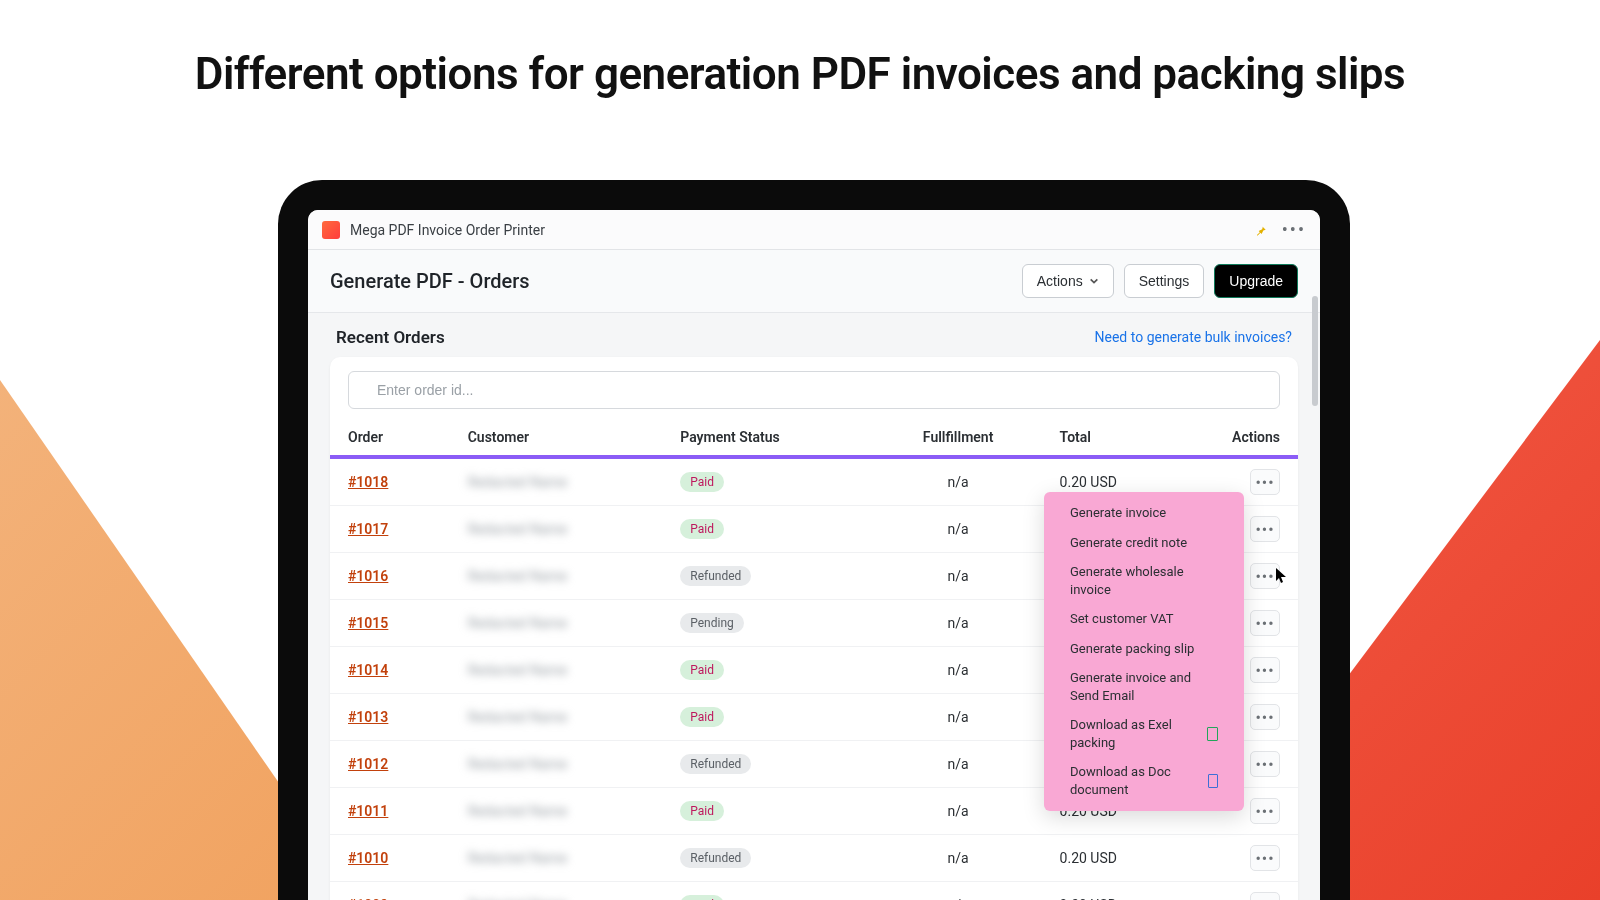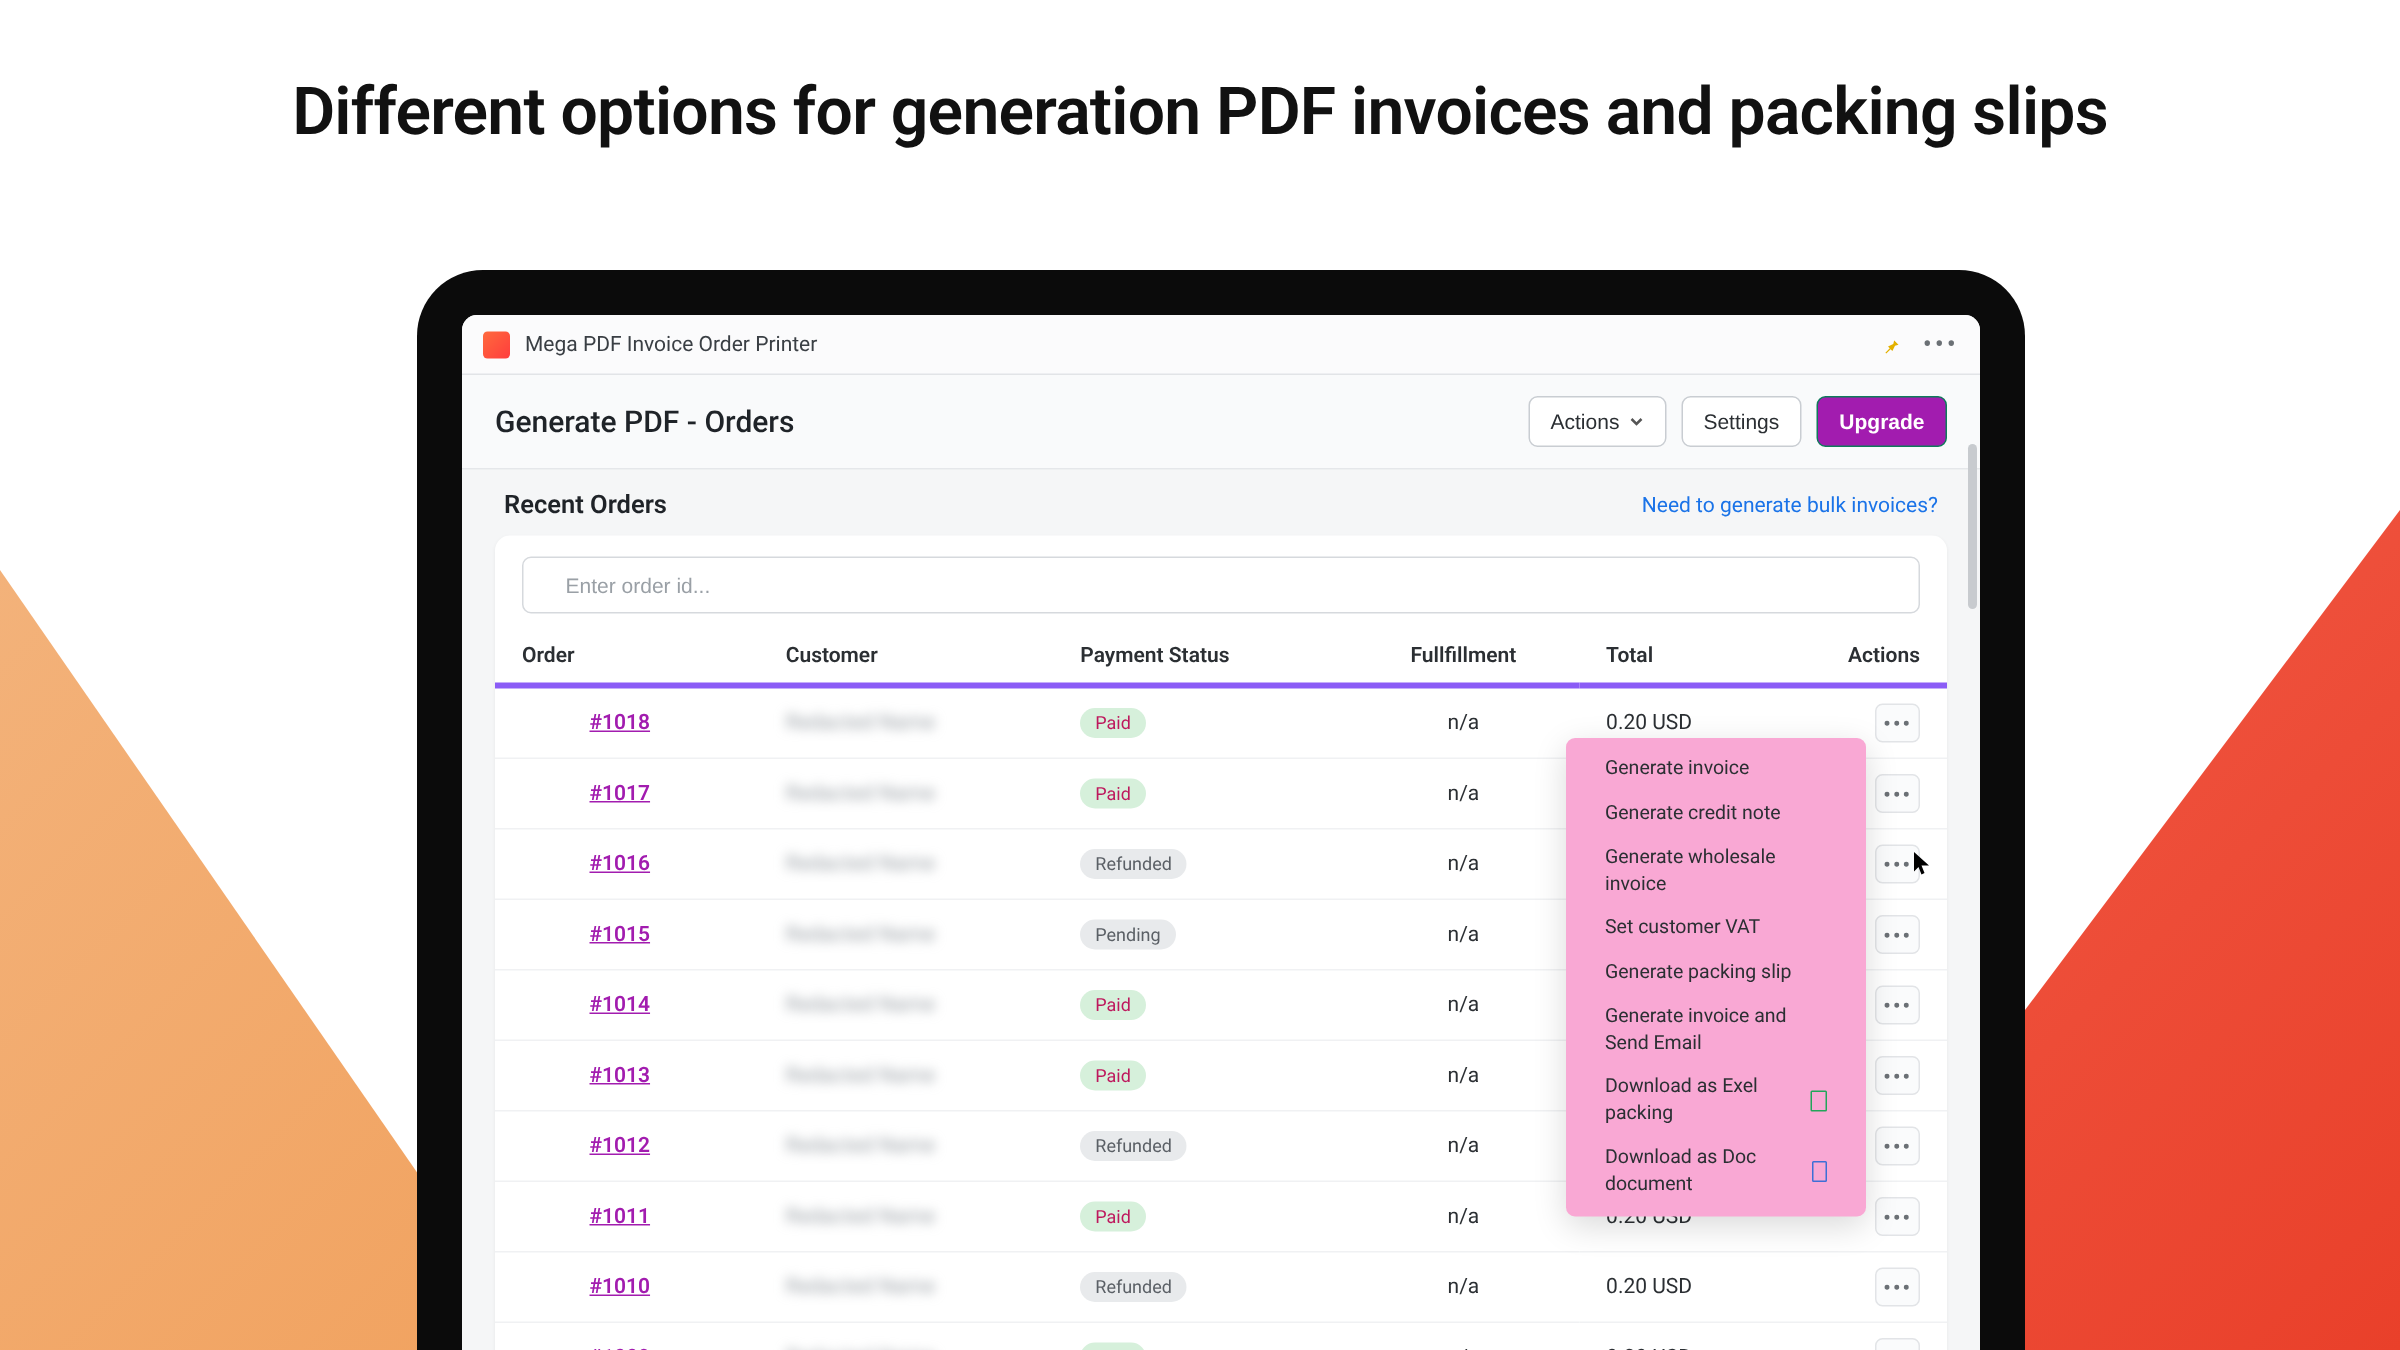--- a/index.html
+++ b/index.html
@@ -22,41 +22,41 @@
   .appbar .spacer { flex:1; }
   .pin-icon { width:14px; height:14px; color:#d9a600; margin-right:14px; }
   .kebab { font-size:18px; color:#6b7075; letter-spacing:2px; line-height:1; cursor:pointer; }
 
   
   .pagehdr { display:flex; align-items:center; padding:14px 22px; border-bottom:1px solid #e5e7ea; background:#f9fafb; }
   .pagehdr h1 { font-size:20px; font-weight:500; color:#1f2328; }
   .pagehdr .spacer { flex:1; }
   .btn { display:inline-flex; align-items:center; gap:6px; font-size:14px; padding:8px 14px; border:1px solid #c9cdd2; background:#fff; border-radius:6px; color:#2b2f33; cursor:pointer; }
   .btn + .btn { margin-left:10px; }
-  .btn-primary { background:#a21caf; border-color:#0f7a5a; color:#fff;font-weight:bold; }
+  .btn-primary { background:#000000; border-color:#0f7a5a; color:#fff; }
   .chev { width:10px; height:10px; }
 
   
   .sectionhdr { display:flex; align-items:center; padding:14px 28px 10px 28px; }
   .sectionhdr h2 { font-size:17px; font-weight:600; color:#1f2328; }
   .sectionhdr .spacer { flex:1; }
   .link { color:#1a73e8; font-size:14px; text-decoration:none; cursor:pointer; }
 
   
   .card { margin:0 22px 0 22px; background:#fff; border-radius:10px; box-shadow:0 1px 3px rgba(0,0,0,.06); padding:14px 0 0 0; }
 
   .search { margin:0 18px 10px 18px; }
   .search input { width:100%; height:38px; border:1px solid #d6d9dd; border-radius:6px; padding:0 28px; font-size:14px; color:#555; background:#fff; }
   .search input::placeholder { color:#9aa0a6; }
 
   table { width:100%; border-collapse:collapse; }
   th, td { text-align:left; font-size:14px; color:#2b2f33; padding:10px 18px; }
   th { font-weight:600; color:#2b2f33; border-bottom:4px solid #8b5cf6; }
   tbody tr { border-bottom:1px solid #f0f1f3; }
-  .ordlink { font-weight:600; text-decoration:underline; color:#a21caf; cursor:pointer;margin-left:45px; }
+  .ordlink { font-weight:600; text-decoration:underline; color:#c2410c; cursor:pointer; }
   .cust { filter: blur(4px); color:#9aa0a6; display:inline-block; min-width:90px; }
   .badge { display:inline-block; font-size:12px; padding:3px 10px; border-radius:12px; }
   .badge.paid { background:#d6f0db; color:#be185d; }
   .badge.refunded { background:#e8eaec; color:#5b6066; }
   .badge.pending { background:#e8eaec; color:#5b6066; }
   .col-full { text-align:center; }
   .col-total { }
   .col-actions { text-align:right; width:110px; }
   .rowkebab { display:inline-flex; align-items:center; justify-content:center; width:30px; height:26px; border:1px solid #e2e4e7; border-radius:5px; background:#fafbfc; color:#6b7075; font-size:16px; letter-spacing:1px; cursor:pointer; }
 

